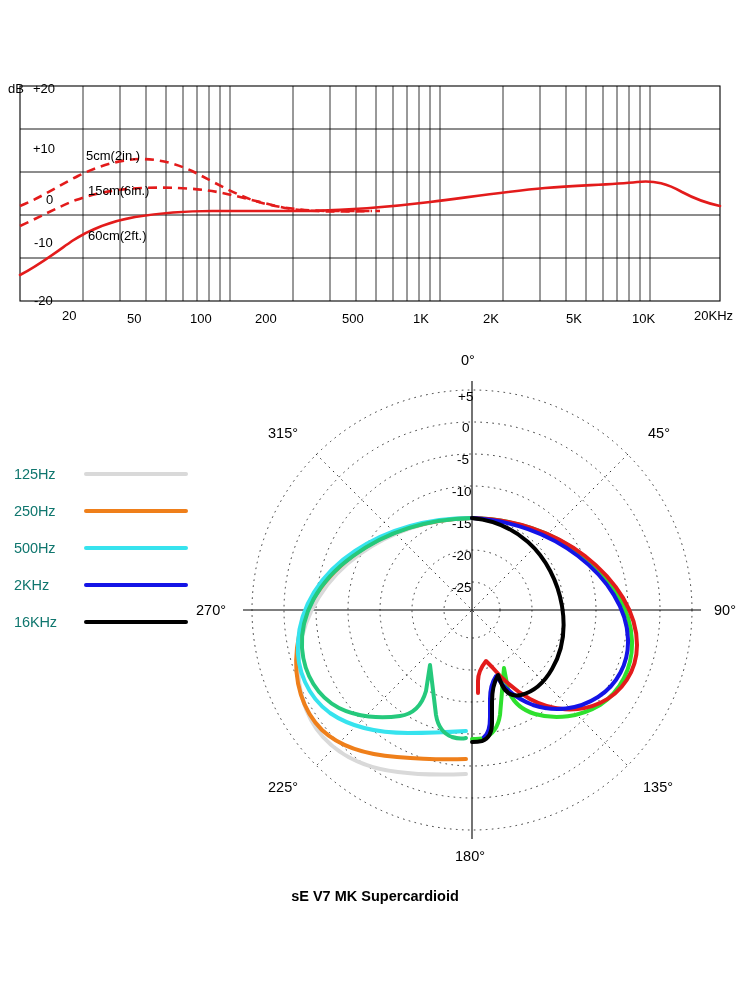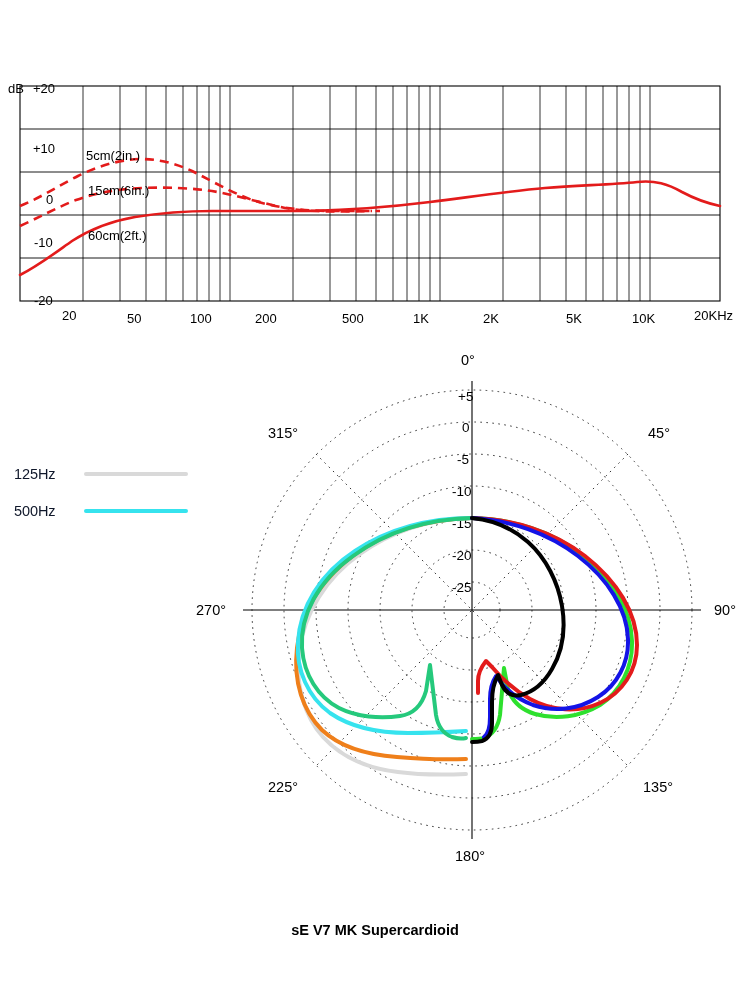--- a/index.html
+++ b/index.html
@@ -52,42 +52,41 @@
     width: 200px;
   }
   .legend-row {
     display: flex;
     align-items: center;
     height: 37px;
   }
   .legend-label {
     width: 74px;
     font-size: 14.5px;
-    color: #0f172a;
+    color: #0f766e;
     text-align: left;
     padding-left: 4px;
     box-sizing: border-box;
     letter-spacing: -0.1px;
   }
   .legend-swatch {
     width: 104px;
     height: 4px;
     border-radius: 2px;
   }
 
   .caption {
     position: absolute;
     left: 0;
     top: 888px;
     width: 750px;
     text-align: center;
     font-size: 14.5px;
     font-weight: bold;
     color: #000;
-    margin-top: 34px;
   }
 </style>
 </head>
 <body>
 
 <div class="page">
 
   <div id="freq-chart">
     <svg width="750" height="345" viewBox="0 0 750 345" xmlns="http://www.w3.org/2000/svg">
 
@@ -246,20 +245,32 @@
            C492,388 488,394 482,396 C478,397 475,397 472,397"></path>
     </svg>
   </div>
 
   <div id="legend">
     <div class="legend-row">
       <span class="legend-label">125Hz</span>
       <span class="legend-swatch" style="background:#d9d9d9"></span>
     </div>
     <div class="legend-row">
+      <span class="legend-label">250Hz</span>
+      <span class="legend-swatch" style="background:#ef7f1a"></span>
+    </div>
+    <div class="legend-row">
       <span class="legend-label">500Hz</span>
       <span class="legend-swatch" style="background:#36e3ee"></span>
     </div>
+    <div class="legend-row">
+      <span class="legend-label">2KHz</span>
+      <span class="legend-swatch" style="background:#1414e6"></span>
+    </div>
+    <div class="legend-row">
+      <span class="legend-label">16KHz</span>
+      <span class="legend-swatch" style="background:#000000"></span>
+    </div>
   </div>
 
   <div class="caption">sE V7 MK Supercardioid</div>
 
 </div>
 
 </body></html>

